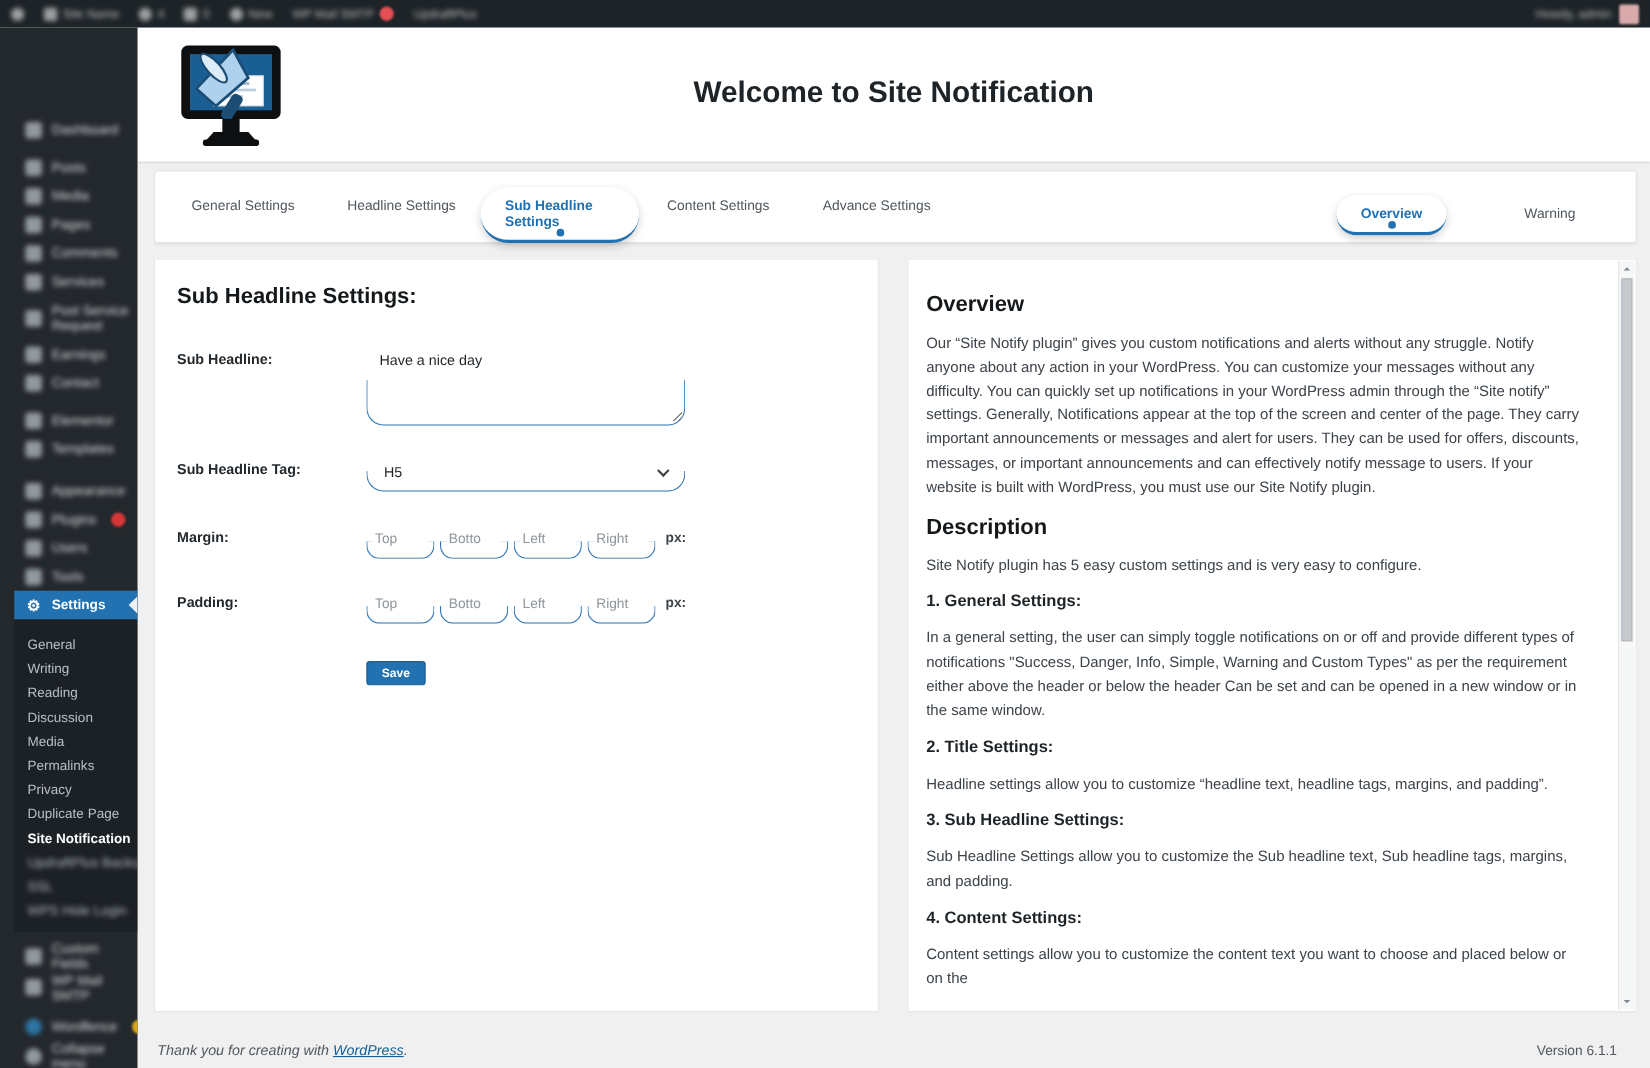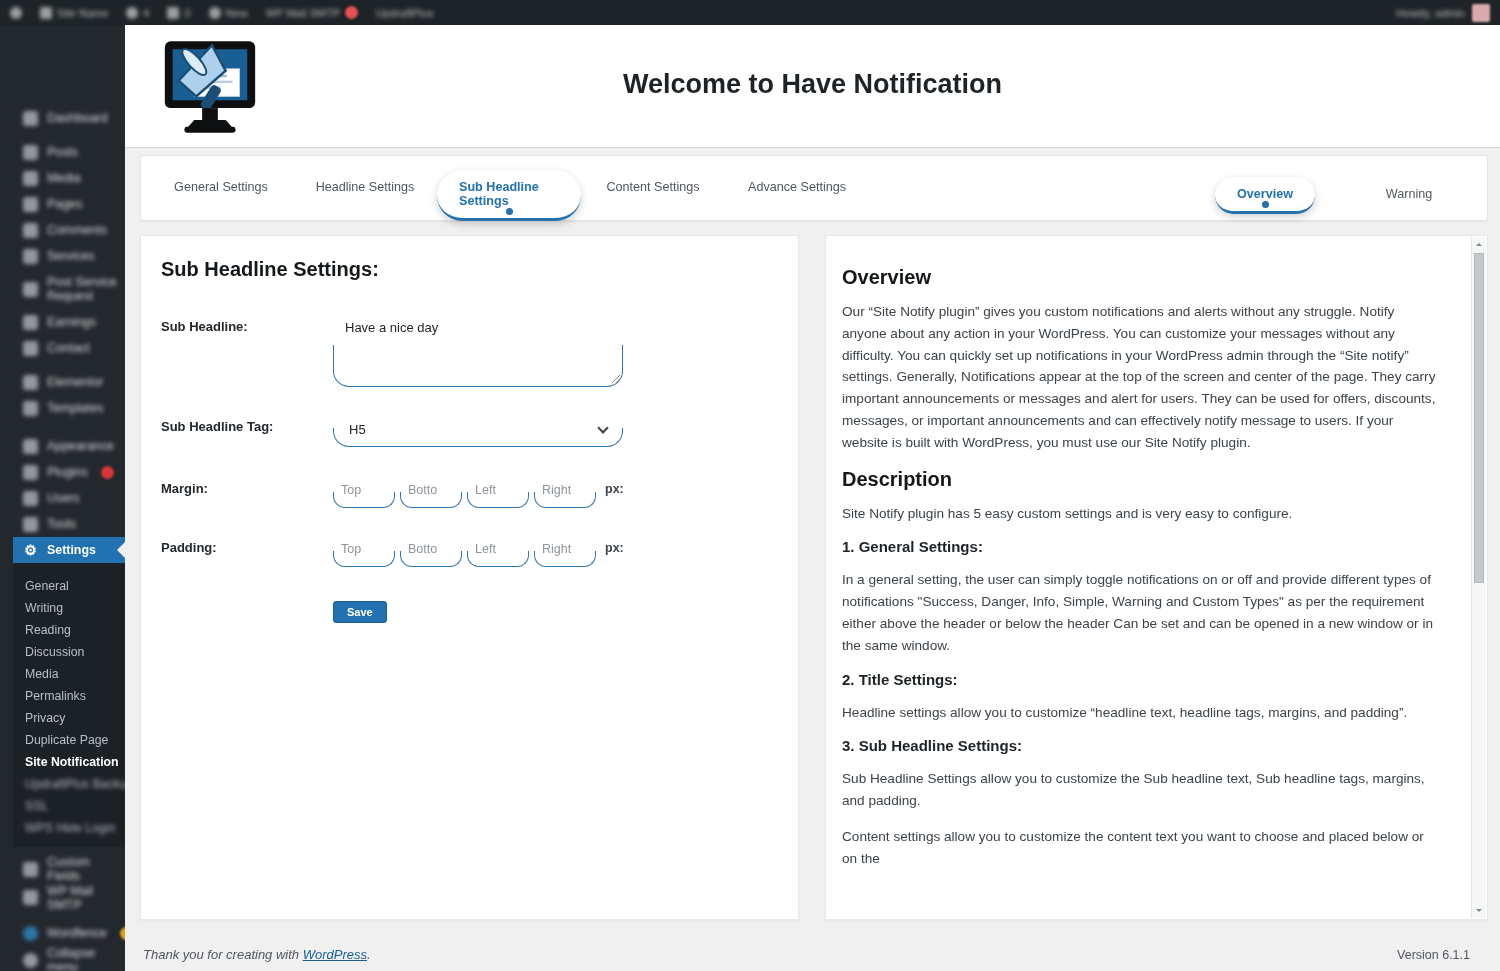--- a/index.html
+++ b/index.html
@@ -272,21 +272,21 @@
       <rect x="45" y="40" width="28" height="2.5" fill="#9db8cc"></rect>
       <rect x="45" y="46" width="34" height="2.5" fill="#b9cddd"></rect>
       <rect x="45" y="52" width="22" height="2.5" fill="#b9cddd"></rect>
       <polygon points="24,46 58,10 72,36 42,62" fill="#aed1ee" stroke="#1b4d75" stroke-width="2.5"></polygon>
       <ellipse cx="40" cy="27" rx="6" ry="17" transform="rotate(-42 40 27)" fill="#dcecf8" stroke="#1b4d75" stroke-width="2"></ellipse>
       <rect x="52" y="50" width="11" height="26" rx="4" transform="rotate(32 57 62)" fill="#1b4d75"></rect>
       <rect x="48" y="74" width="16" height="13" fill="#0d0f11"></rect>
       <path d="M32 95 h48 l-8 -9 h-32 z" fill="#0d0f11"></path>
       <rect x="30" y="93" width="52" height="6" rx="2.5" fill="#0d0f11"></rect>
     </svg>
-    <div class="page-title">Welcome to Have Notification</div>
+    <div class="page-title">Welcome to Site Notification</div>
   </div>
 
   <div class="tabs-card">
     <div class="tabs-left">
       <div class="tab">
         <span class="pill">General Settings</span>
       </div>
       <div class="tab">
         <span class="pill">Headline Settings</span>
       </div>
@@ -365,20 +365,21 @@
       <h2 class="first">Overview</h2>
       <p>Our “Site Notify plugin” gives you custom notifications and alerts without any struggle. Notify anyone about any action in your WordPress. You can customize your messages without any difficulty. You can quickly set up notifications in your WordPress admin through the “Site notify” settings. Generally, Notifications appear at the top of the screen and center of the page. They carry important announcements or messages and alert for users. They can be used for offers, discounts, messages, or important announcements and can effectively notify message to users. If your website is built with WordPress, you must use our Site Notify plugin.</p>
       <h2>Description</h2>
       <p>Site Notify plugin has 5 easy custom settings and is very easy to configure.</p>
       <h3>1. General Settings:</h3>
       <p>In a general setting, the user can simply toggle notifications on or off and provide different types of notifications "Success, Danger, Info, Simple, Warning and Custom Types" as per the requirement either above the header or below the header Can be set and can be opened in a new window or in the same window.</p>
       <h3>2. Title Settings:</h3>
       <p>Headline settings allow you to customize “headline text, headline tags, margins, and padding”.</p>
       <h3>3. Sub Headline Settings:</h3>
       <p>Sub Headline Settings allow you to customize the Sub headline text, Sub headline tags, margins, and padding.</p>
+      <h3>4. Content Settings:</h3>
       <p>Content settings allow you to customize the content text you want to choose and placed below or on the</p>
     </div>
     <div class="rp-scrollbar">
       <span class="sb-btn up"></span>
       <span class="sb-thumb"></span>
       <span class="sb-btn down"></span>
     </div>
   </div>
 
   <div class="footer-left">

